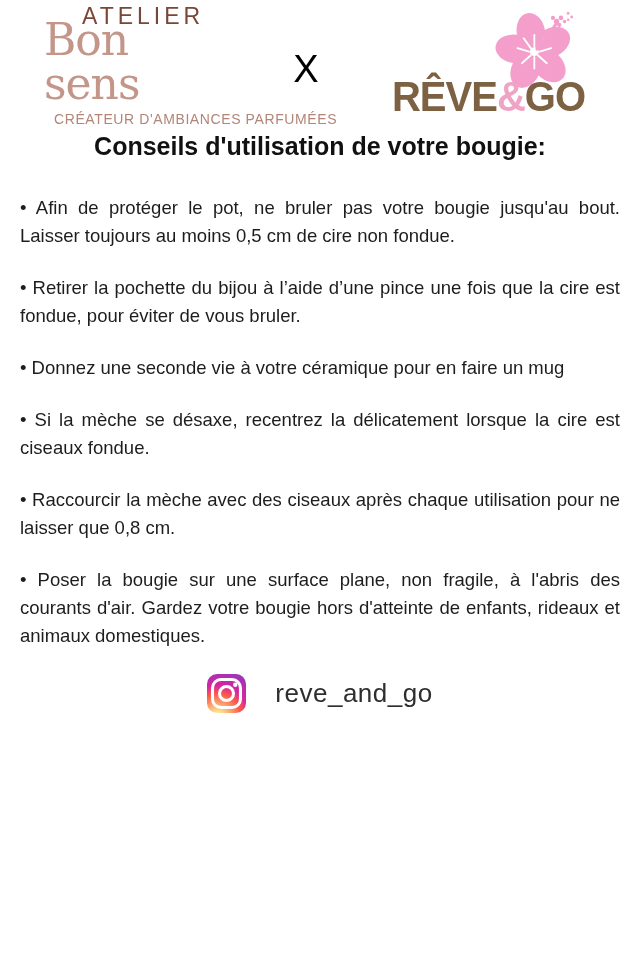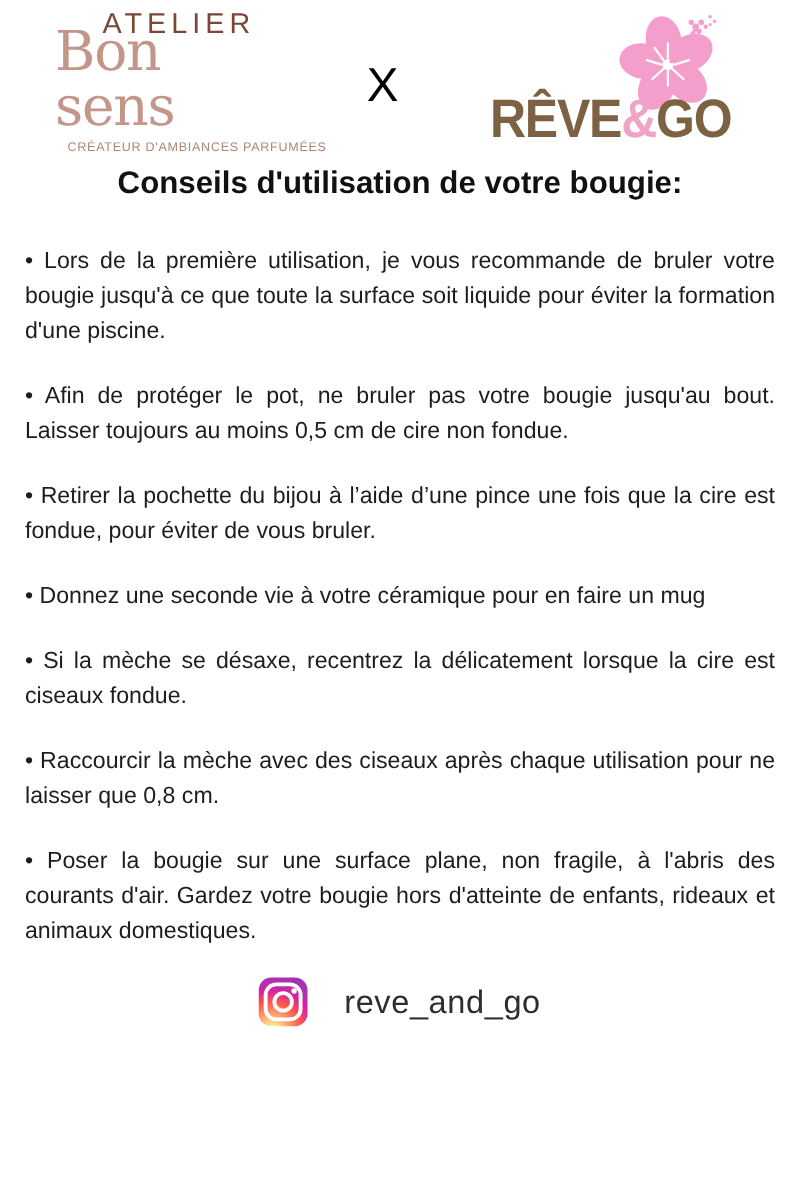--- a/index.html
+++ b/index.html
@@ -35,21 +35,21 @@
     font-weight: 400;
   }
   .bonsens {
     font-family: "DejaVu Serif", serif;
     font-size: 44px;
     color: #c4968a;
     margin-top: -10px;
     letter-spacing: -1px;
   }
   .tagline {
-    font-size: 10px;
+    font-size: 14px;
     letter-spacing: 0.6px;
     color: #b28577;
     white-space: nowrap;
     margin-top: 6px;
     padding-left: 10px;
   }
   .collab-x {
     font-size: 38px;
     font-weight: 500;
     color: #000;
@@ -170,21 +170,20 @@
           <circle cx="90" cy="12" r="1.4"></circle>
         </g>
       </svg>
       <div class="revego"><span>RÊVE</span><span class="amp">&amp;</span><span>GO</span></div>
     </div>
   </header>
 
   <h1 class="title">Conseils d'utilisation de votre bougie:</h1>
 
   <main class="tips">
-    <p class="tip">• Lors de la première utilisation, je vous recommande de bruler votre bougie jusqu'à ce que toute la surface soit liquide pour éviter la formation d'une piscine.</p>
     <p class="tip">• Afin de protéger le pot, ne bruler pas votre bougie jusqu'au bout. Laisser toujours au moins 0,5 cm de cire non fondue.</p>
     <p class="tip">• Retirer la pochette du bijou à l’aide d’une pince une fois que la cire est fondue, pour éviter de vous bruler.</p>
     <p class="tip">• Donnez une seconde vie à votre céramique pour en faire un mug</p>
     <p class="tip">• Si la mèche se désaxe, recentrez la délicatement lorsque la cire est ciseaux fondue.</p>
     <p class="tip">• Raccourcir la mèche avec des ciseaux après chaque utilisation pour ne laisser que 0,8 cm.</p>
     <p class="tip">• Poser la bougie sur une surface plane, non fragile, à l'abris des courants d'air. Gardez votre bougie hors d'atteinte de enfants, rideaux et animaux domestiques.</p>
   </main>
 
   <footer class="footer">
     <span class="ig-icon">

